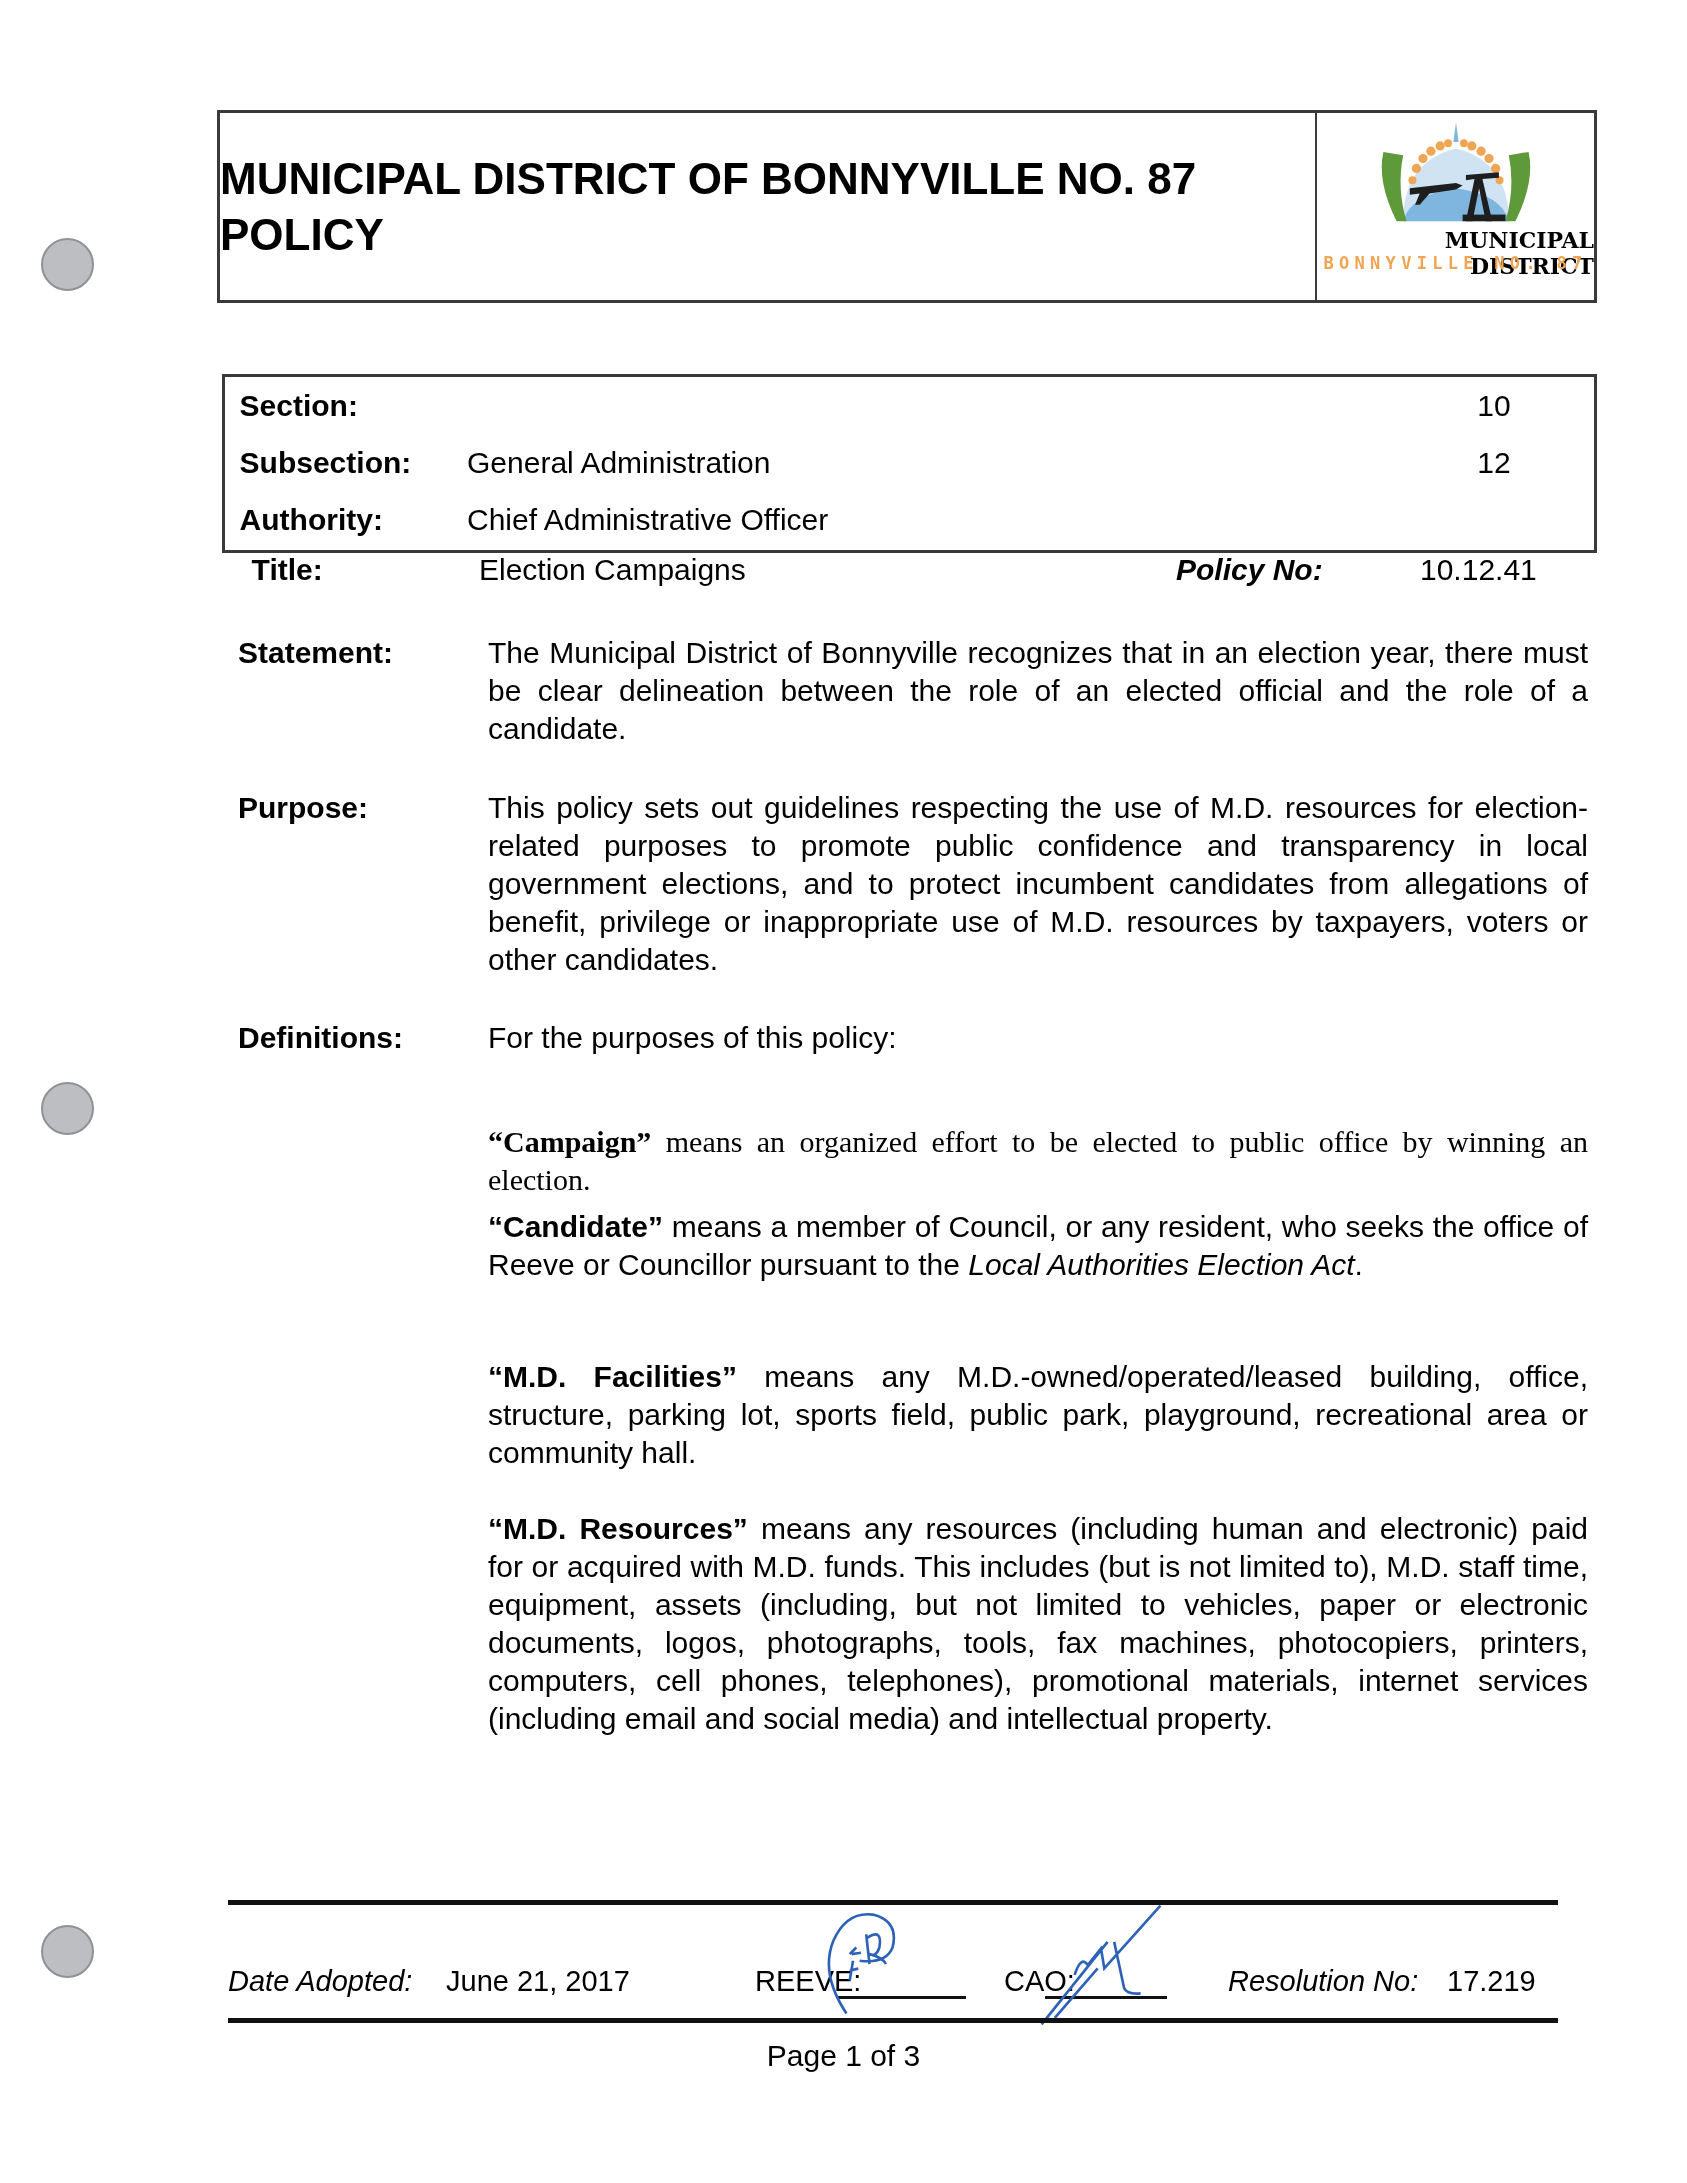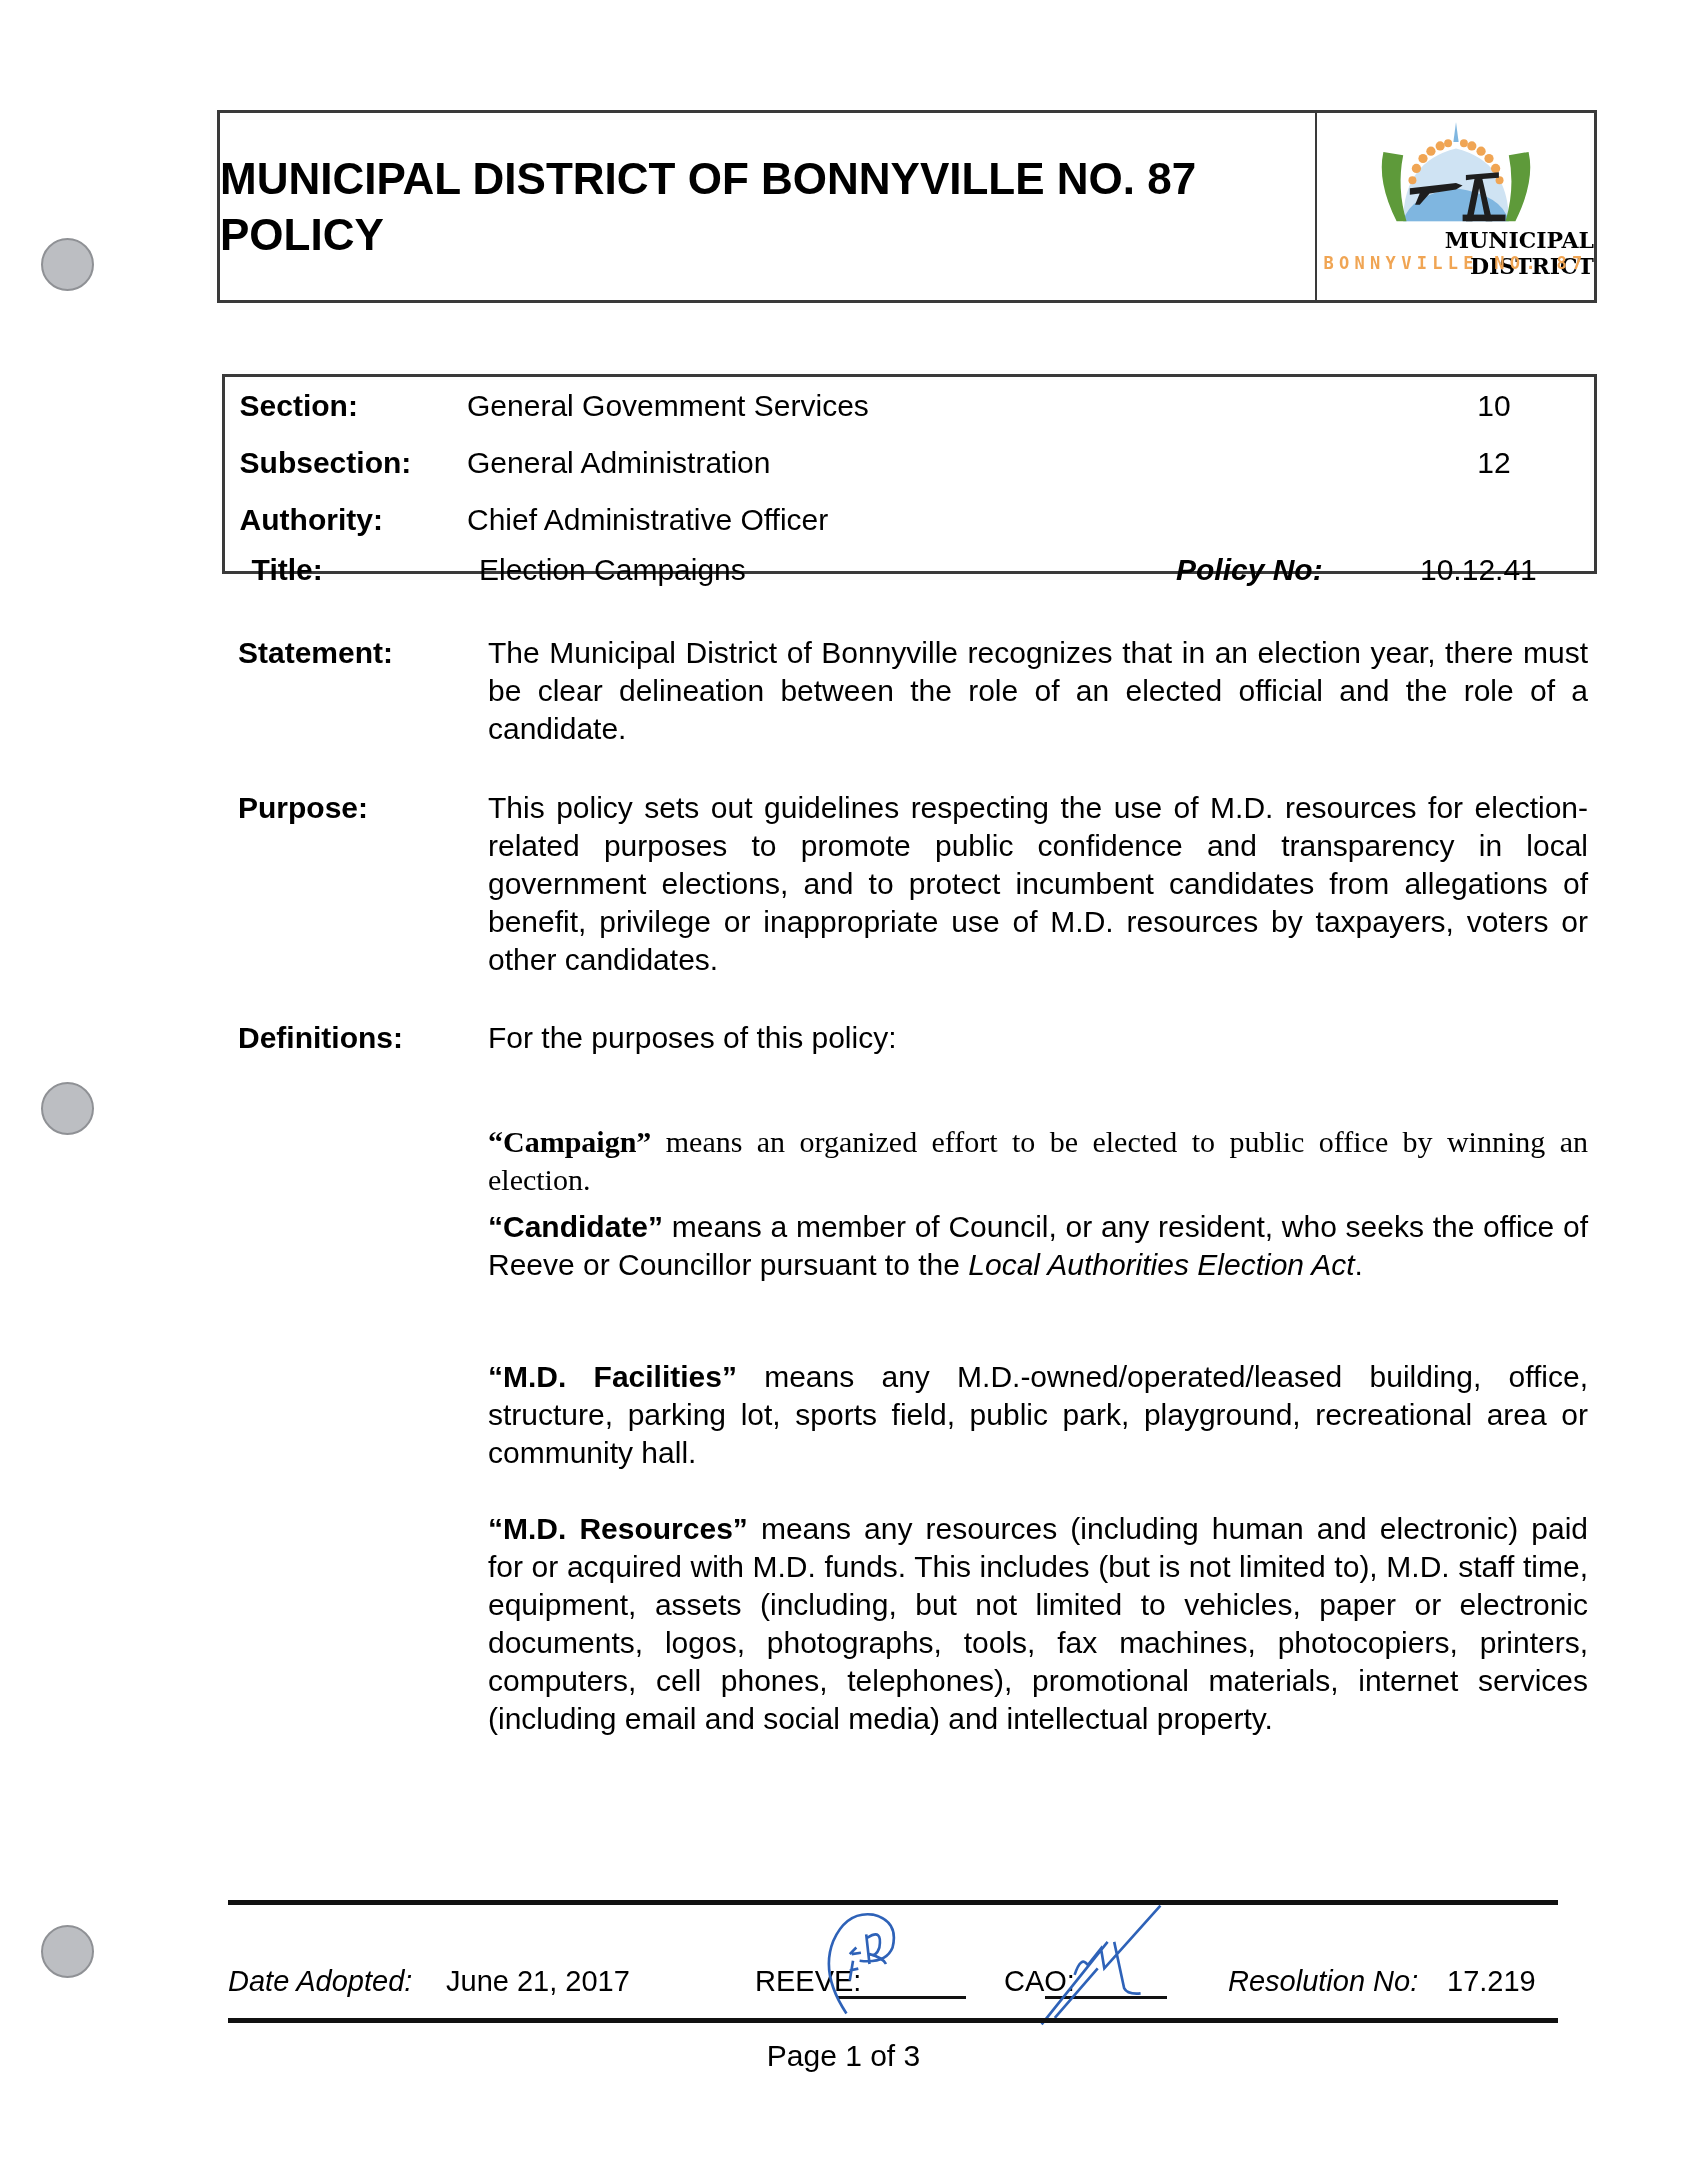--- a/index.html
+++ b/index.html
@@ -13,21 +13,21 @@
                display: flex; flex-direction: column; justify-content: center; align-items: flex-start;
                font-weight: bold; font-size: 44px; line-height: 56px; text-align: center; }
   .hdr-logo { position: absolute; left: 1095px; top: 0; right: 0; height: 100%;
               border-left: 2.6px solid #3a3a3a; box-sizing: border-box; }
   .logo-graphic { position: absolute; left: 40px; top: 9.3px; width: 198px; height: 106px; }
   .logo-line1 { position: absolute; left: 0; right: 0; top: 114px; text-align: right;
                 font-family: "DejaVu Serif", serif; font-weight: bold; font-size: 22px; letter-spacing: 0px; }
   .logo-line2 { position: absolute; left: 0; right: 0; top: 140px; text-align: center;
                 font-family: "DejaVu Sans Mono", monospace; font-weight: bold; font-size: 17px;
                 letter-spacing: 5.3px; color: #f0a554; }
-  .info { position: absolute; left: 222px; top: 374px; width: 1375px; height: 200px;
+  .info { position: absolute; left: 222px; top: 374px; width: 1375px; height: 179px;
           border: 3.3px solid #3a3a3a; box-sizing: border-box; }
   .info-row { position: absolute; left: 0; right: 0; height: 40px; font-size: 30px; line-height: 40px; }
   .info-label { position: absolute; left: 14.6px; font-weight: bold; }
   .info-value { position: absolute; left: 242px; }
   .info-num { position: absolute; left: 1236px; width: 66px; text-align: center; }
   .info-policy-label { position: absolute; left: 939px; font-weight: bold; font-style: italic; }
   .info-policy-num { position: absolute; left: 1183px; }
   .sec { position: absolute; left: 238px; font-size: 30px; line-height: 38px; }
   .sec-label { position: absolute; left: 0; top: 0; font-weight: bold; white-space: nowrap; }
   .sec-body { position: absolute; left: 250px; width: 1100px; text-align: justify; }
@@ -87,21 +87,20 @@
       <rect x="160" y="140" width="65" height="10" fill="#1e1e1e"></rect>
     </svg>
     <div class="logo-line1">MUNICIPAL DISTRICT</div>
     <div class="logo-line2">BONNYVILLE NO. 87</div>
   </div>
 </div>
 
 <div class="info">
   <div class="info-row" style="top:9.3px;">
     <span class="info-label">Section:</span>
-    <span class="info-value">General Govemment Services</span>
     <span class="info-num">10</span>
   </div>
   <div class="info-row" style="top:66px;">
     <span class="info-label">Subsection:</span>
     <span class="info-value">General Administration</span>
     <span class="info-num">12</span>
   </div>
   <div class="info-row" style="top:123px;">
     <span class="info-label">Authority:</span>
     <span class="info-value">Chief Administrative Officer</span>

